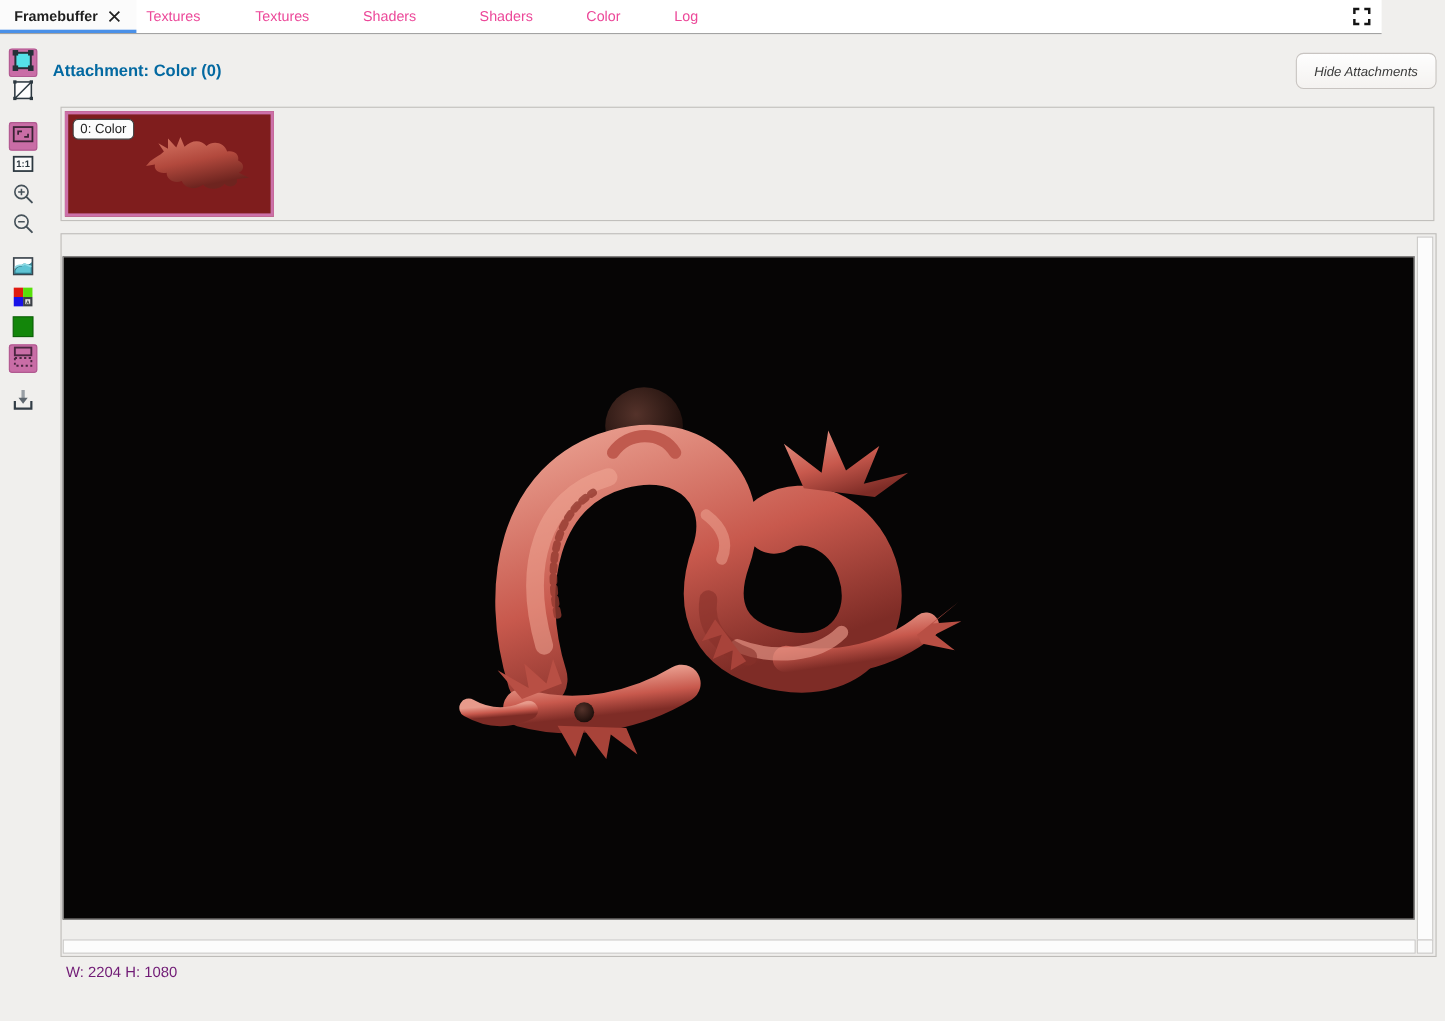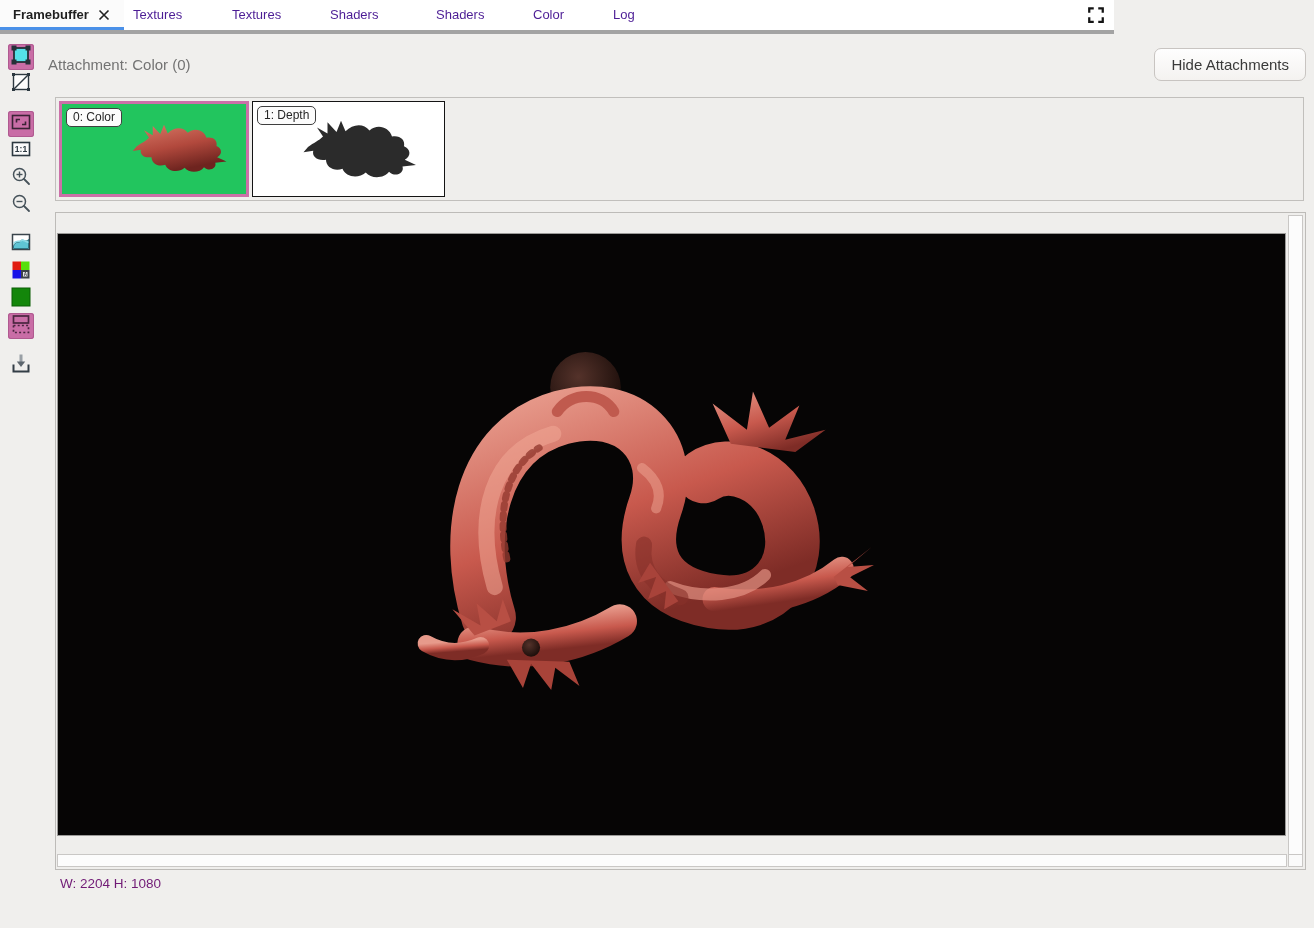--- a/index.html
+++ b/index.html
@@ -6,60 +6,60 @@
   body{
     width:1314px;height:928px;overflow:hidden;
     background:#f0efed;
     font-family:"Liberation Sans", sans-serif;
     color:#3a3a3a;
     position:relative;
     -webkit-font-smoothing:antialiased;
   }
   
   .tabbar{
-    position:absolute;left:0;top:0;width:1114px;height:30px;
-    background:#ffffff;border-bottom:4px solid #a3a3a3;
+    position:absolute;left:0;top:0;width:1256px;height:30px;
+    background:#ffffff;border-bottom:1px solid #a3a3a3;
   }
   .tab{
     position:absolute;top:0;height:30px;line-height:30px;
-    font-size:13px;color:#4c1d95;cursor:default;white-space:nowrap;
+    font-size:13px;color:#ec4899;cursor:default;white-space:nowrap;
   }
   .tab.active{
     left:0;width:124px;display:flex;align-items:center;
     padding-left:13px;box-sizing:border-box;font-weight:bold;color:#1f1f1f;
     background:#fbfbfb;
   }
   .tab.active::after{
     content:"";position:absolute;left:0;right:0;bottom:0;height:3px;
     background:#4a90e8;
   }
   .tab .close-x{margin-left:9px;display:inline-flex;}
   .fullscreen-btn{position:absolute;right:9px;top:6px;width:18px;height:18px;}
   
   .tool{
     position:absolute;left:8px;width:26px;height:26px;
     display:flex;align-items:flex-start;justify-content:center;
     border-radius:3px;
   }
   .tool.active{background:#c96da6;box-shadow:inset 0 0 0 1px #b05a90;}
   
-  .attach-label{position:absolute;left:48px;top:56px;font-size:15px;color:#737373;}
+  .attach-label{position:absolute;left:48px;top:56px;font-size:15px;color:#0369a1;font-weight:bold;}
   .hide-btn{
     position:absolute;right:8px;top:48px;height:33px;padding:0 16px;
     background:linear-gradient(#fefefe,#f4f2f0);
     border:1px solid #c8c4c1;border-radius:7px;
-    font-family:"Liberation Sans",sans-serif;font-size:15px;color:#3a3a3a;
+    font-family:"Liberation Sans",sans-serif;font-size:12px;color:#3a3a3a;font-style:italic;
   }
   
   .strip{
     position:absolute;left:55px;top:97px;width:1249px;height:104px;
     background:#efeeec;border:1px solid #c1bfbc;box-sizing:border-box;
   }
   .thumb{position:absolute;top:3px;box-sizing:border-box;overflow:hidden;}
-  .thumb.color{left:3px;width:190px;height:96px;border:3px solid #cc70a8;background:#22c55e;}
+  .thumb.color{left:3px;width:190px;height:96px;border:3px solid #cc70a8;background:#7f1d1d;}
   .thumb.depth{left:196px;width:193px;height:96px;border:1px solid #141414;background:#ffffff;}
   .chip{
     position:absolute;left:4px;top:4px;z-index:2;
     background:#fcfcfc;border:1px solid #3f3f3f;border-radius:5px;
     padding:1px 6px 2px 6px;font-size:12px;color:#262626;white-space:nowrap;
   }
   .thumb svg.mini{position:absolute;}
   .thumb.color svg.mini{left:52px;top:12px;width:125px;height:66px;}
   .thumb.depth svg.mini{left:28px;top:8px;width:150px;height:80px;}
   
@@ -217,26 +217,20 @@
   <span class="attach-label">Attachment: Color (0)</span>
   <button class="hide-btn">Hide Attachments</button>
 
   <div class="strip">
     <div class="thumb color">
       <span class="chip">0: Color</span>
       <svg class="mini" viewBox="0 0 200 100">
         <use href="#mini-dragon" fill="url(#mini-red)"></use>
       </svg>
     </div>
-    <div class="thumb depth">
-      <span class="chip">1: Depth</span>
-      <svg class="mini" viewBox="0 0 200 100">
-        <use href="#mini-dragon" fill="#2b2b2b"></use>
-      </svg>
-    </div>
   </div>
 
   <div class="viewer">
     <div class="image-area">
       <svg class="dragon-svg" viewBox="0 0 460 345">
         <defs>
           <linearGradient id="gb" x1="0" y1="0" x2="0.55" y2="1">
             <stop offset="0" stop-color="#e79a8b"></stop>
             <stop offset="0.55" stop-color="#c8594d"></stop>
             <stop offset="1" stop-color="#7e2c26"></stop>

